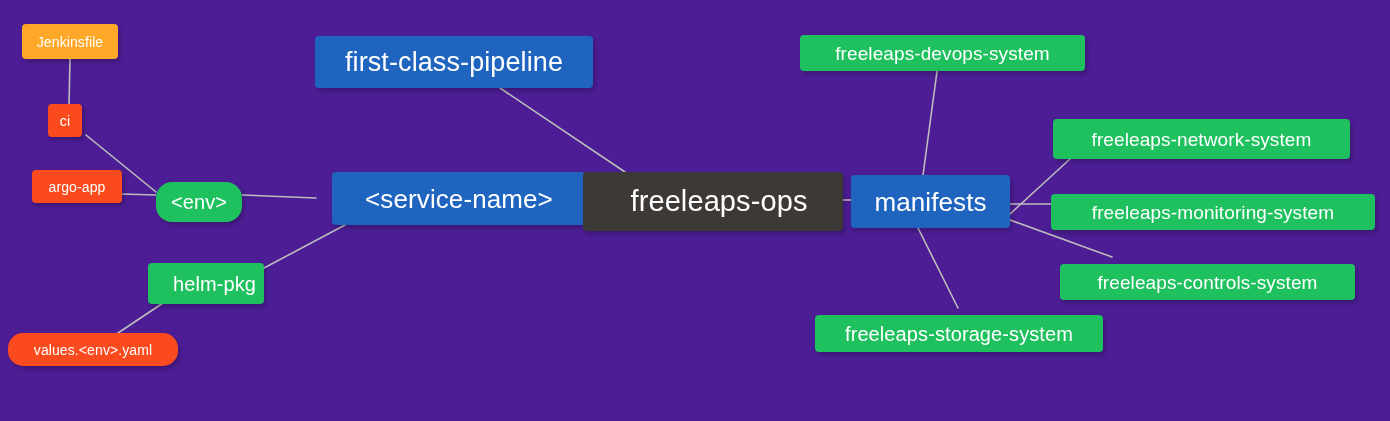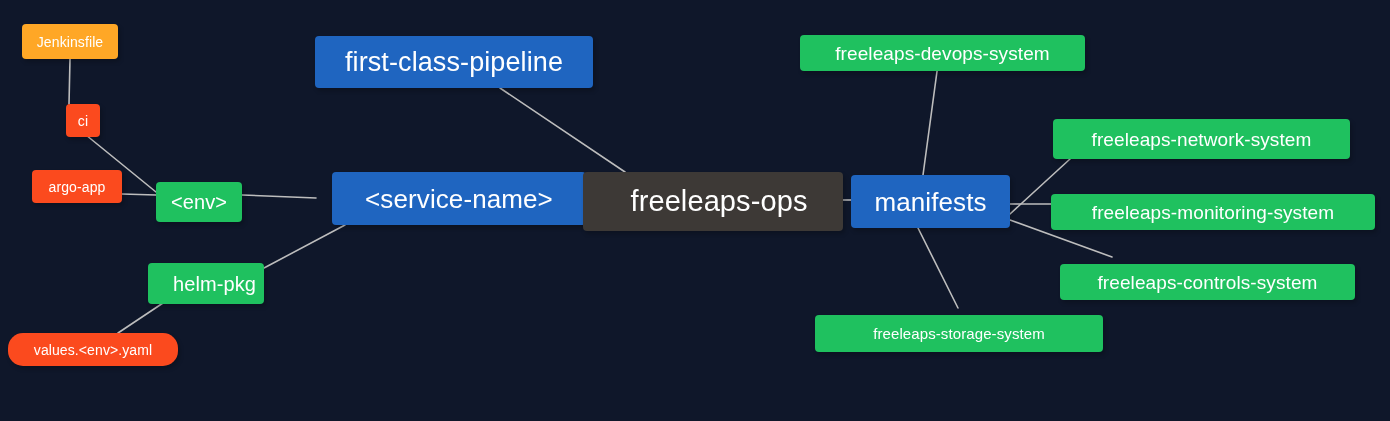--- a/index.html
+++ b/index.html
@@ -8,21 +8,21 @@
     padding: 0;
     background: #ffffff;
   }
   body {
     font-family: "Liberation Sans", sans-serif;
   }
   #canvas {
     position: relative;
     width: 1390px;
     height: 421px;
-    background: #0f172a;
+    background: #4c1d95;
     overflow: hidden;
   }
   #edges {
     position: absolute;
     left: 0;
     top: 0;
     width: 1390px;
     height: 421px;
     pointer-events: none;
   }
@@ -63,27 +63,27 @@
       <line x1="923" y1="175" x2="938" y2="64" stroke="#bdbdbd" stroke-width="1.6" stroke-linecap="round"></line>
       <line x1="1010" y1="214" x2="1082" y2="148" stroke="#bdbdbd" stroke-width="1.6" stroke-linecap="round"></line>
       <line x1="1010" y1="204" x2="1051" y2="204" stroke="#bdbdbd" stroke-width="1.6" stroke-linecap="round"></line>
       <line x1="1010" y1="220" x2="1112" y2="257" stroke="#bdbdbd" stroke-width="1.6" stroke-linecap="round"></line>
       <line x1="918" y1="228" x2="958" y2="308" stroke="#bdbdbd" stroke-width="1.6" stroke-linecap="round"></line>
     </svg>
   <div id="node-layer">
       <div class="node orange" style="left: 22px; top: 24px; width: 96px; height: 35px; font-size: 14px; border-radius: 4px;">
         <span>Jenkinsfile</span>
       </div>
-      <div class="node red" style="left: 66px; top: 104px; width: 34px; height: 33px; font-size: 14px; border-radius: 4px;">
+      <div class="node red" style="left: 48px; top: 104px; width: 34px; height: 33px; font-size: 14px; border-radius: 4px;">
         <span>ci</span>
       </div>
       <div class="node red" style="left: 32px; top: 170px; width: 90px; height: 33px; font-size: 14px; border-radius: 4px;">
         <span>argo-app</span>
       </div>
-      <div class="node green" style="left: 156px; top: 175px; width: 86px; height: 40px; font-size: 20px; border-radius: 4px;">
+      <div class="node green" style="left: 156px; top: 175px; width: 86px; height: 40px; font-size: 20px; border-radius: 16px;">
         <span>&lt;env&gt;</span>
       </div>
       <div class="node green" style="left: 148px; top: 256px; width: 116px; height: 41px; font-size: 20px; border-radius: 4px; padding-left: 17px;">
         <span>helm-pkg</span>
       </div>
       <div class="node red" style="left: 8px; top: 333px; width: 170px; height: 33px; font-size: 14px; border-radius: 15px;">
         <span>values.&lt;env&gt;.yaml</span>
       </div>
       <div class="node blue" style="left: 315px; top: 36px; width: 278px; height: 52px; font-size: 27px; border-radius: 4px;">
         <span>first-class-pipeline</span>
@@ -102,17 +102,17 @@
       </div>
       <div class="node green" style="left: 1053px; top: 112px; width: 297px; height: 40px; font-size: 19px; border-radius: 4px;">
         <span>freeleaps-network-system</span>
       </div>
       <div class="node green" style="left: 1051px; top: 187px; width: 324px; height: 36px; font-size: 19px; border-radius: 4px;">
         <span>freeleaps-monitoring-system</span>
       </div>
       <div class="node green" style="left: 1060px; top: 257px; width: 295px; height: 36px; font-size: 19px; border-radius: 4px;">
         <span>freeleaps-controls-system</span>
       </div>
-      <div class="node green" style="left: 815px; top: 308px; width: 288px; height: 37px; font-size: 15px; border-radius: 4px;">
+      <div class="node green" style="left: 815px; top: 308px; width: 288px; height: 37px; font-size: 20px; border-radius: 4px;">
         <span>freeleaps-storage-system</span>
       </div>
     </div>
 </div>
 
 </body></html>

